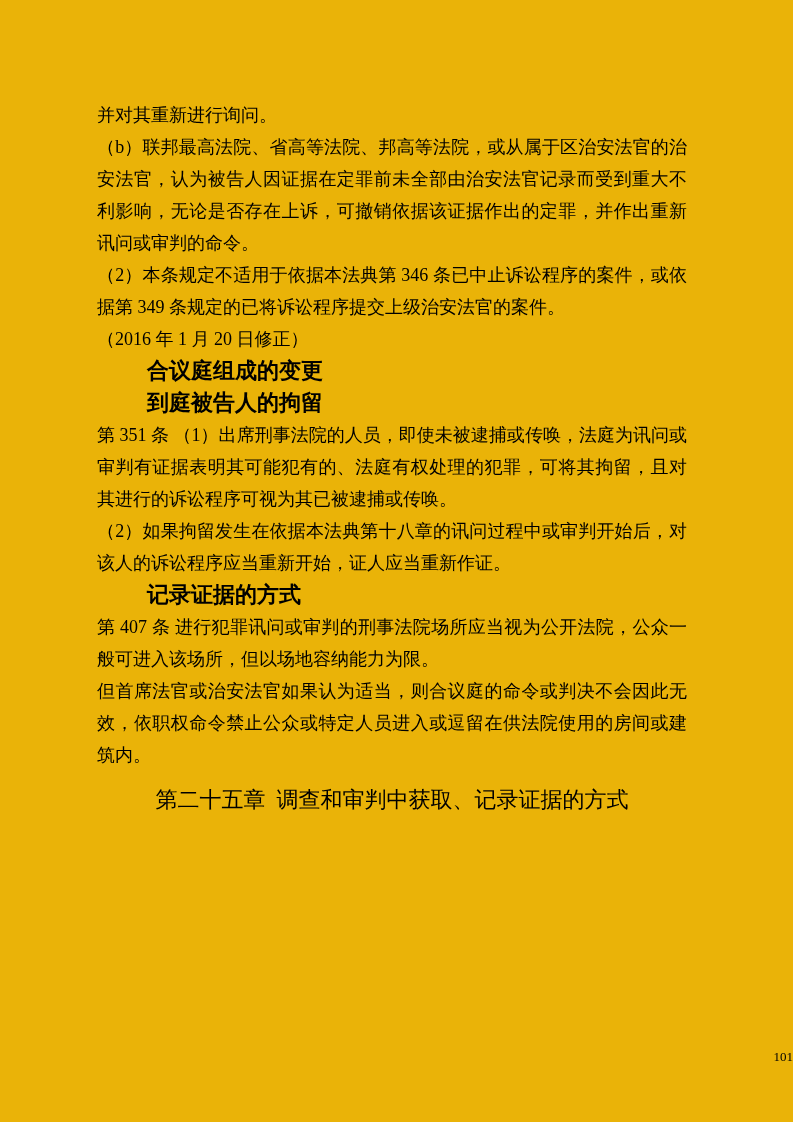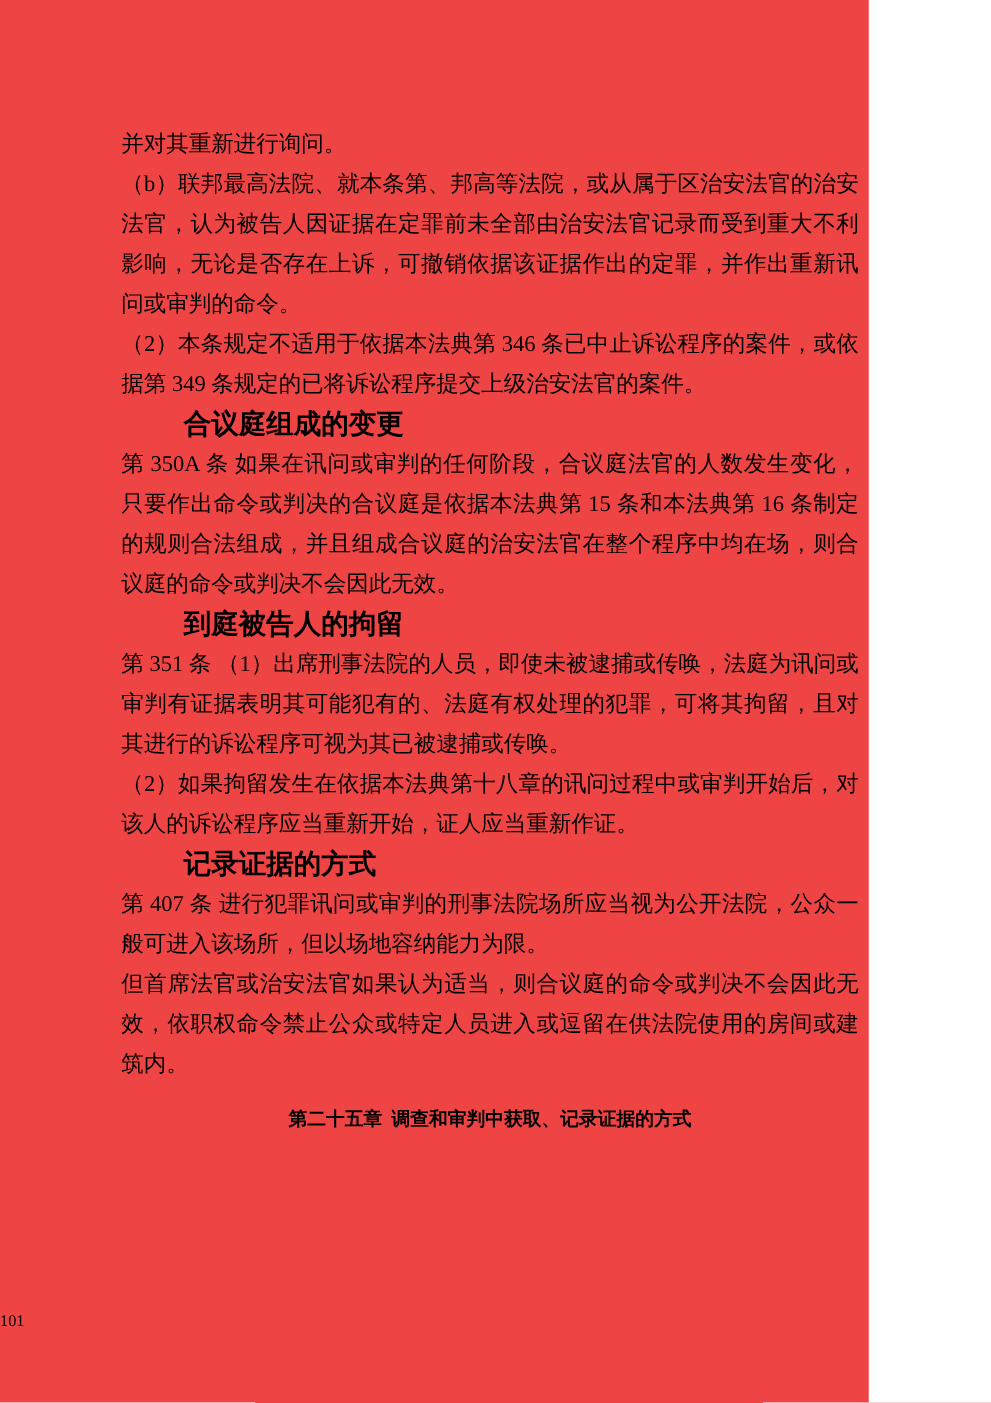--- a/index.html
+++ b/index.html
@@ -8,23 +8,23 @@
     background: #ffffff;
   }
   body {
     width: 793px;
     height: 1122px;
     font-family: "Liberation Serif", "DejaVu Serif", serif;
     color: #000000;
   }
   .page {
     position: relative;
-    width: 695px;
+    width: 793px;
     height: 1122px;
-    background: #ef4444;
+    background: #eab308;
     overflow: hidden;
   }
   .content {
     position: absolute;
     left: 97px;
     top: 99px;
     width: 590px;
   }
   .para {
     margin: 0;
@@ -36,46 +36,46 @@
   }
   .subheading {
     margin: 0;
     font-size: 22px;
     line-height: 32px;
     font-weight: bold;
     padding-left: 50px;
   }
   .chapter {
     margin: 10px 0 0 0;
-    font-size: 15px;
+    font-size: 22px;
     line-height: 38px;
-    font-weight: bold;
+    font-weight: normal;
     text-align: center;
     white-space: pre-wrap;
   }
   .pageno {
     position: absolute;
     left: 0;
     top: 1049px;
     width: 793px;
-    text-align: left;
+    text-align: right;
     font-size: 13px;
     line-height: 16px;
   }
 </style>
 </head>
 <body>
 
 <div class="page">
   <div class="content">
     <p class="para">并对其重新进行询问。</p>
-    <p class="para">（b）联邦最高法院、就本条第、邦高等法院，或从属于区治安法官的治安法官，认为被告人因证据在定罪前未全部由治安法官记录而受到重大不利影响，无论是否存在上诉，可撤销依据该证据作出的定罪，并作出重新讯问或审判的命令。</p>
+    <p class="para">（b）联邦最高法院、省高等法院、邦高等法院，或从属于区治安法官的治安法官，认为被告人因证据在定罪前未全部由治安法官记录而受到重大不利影响，无论是否存在上诉，可撤销依据该证据作出的定罪，并作出重新讯问或审判的命令。</p>
     <p class="para">（2）本条规定不适用于依据本法典第 346 条已中止诉讼程序的案件，或依据第 349 条规定的已将诉讼程序提交上级治安法官的案件。</p>
+    <p class="para">（2016 年 1 月 20 日修正）</p>
     <h3 class="subheading">合议庭组成的变更</h3>
-    <p class="para">第 350A 条 如果在讯问或审判的任何阶段，合议庭法官的人数发生变化，只要作出命令或判决的合议庭是依据本法典第 15 条和本法典第 16 条制定的规则合法组成，并且组成合议庭的治安法官在整个程序中均在场，则合议庭的命令或判决不会因此无效。</p>
     <h3 class="subheading">到庭被告人的拘留</h3>
     <p class="para">第 351 条 （1）出席刑事法院的人员，即使未被逮捕或传唤，法庭为讯问或审判有证据表明其可能犯有的、法庭有权处理的犯罪，可将其拘留，且对其进行的诉讼程序可视为其已被逮捕或传唤。</p>
     <p class="para">（2）如果拘留发生在依据本法典第十八章的讯问过程中或审判开始后，对该人的诉讼程序应当重新开始，证人应当重新作证。</p>
     <h3 class="subheading">记录证据的方式</h3>
     <p class="para">第 407 条 进行犯罪讯问或审判的刑事法院场所应当视为公开法院，公众一般可进入该场所，但以场地容纳能力为限。</p>
     <p class="para">但首席法官或治安法官如果认为适当，则合议庭的命令或判决不会因此无效，依职权命令禁止公众或特定人员进入或逗留在供法院使用的房间或建筑内。</p>
     <h2 class="chapter">第二十五章  调查和审判中获取、记录证据的方式</h2>
   </div>
   <div class="pageno">101</div>
 </div>

